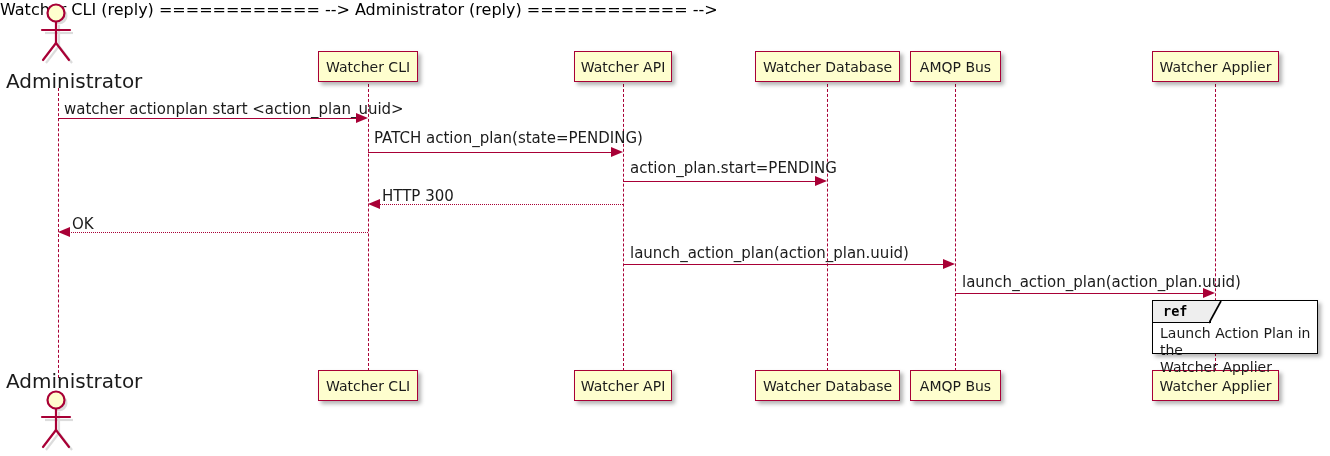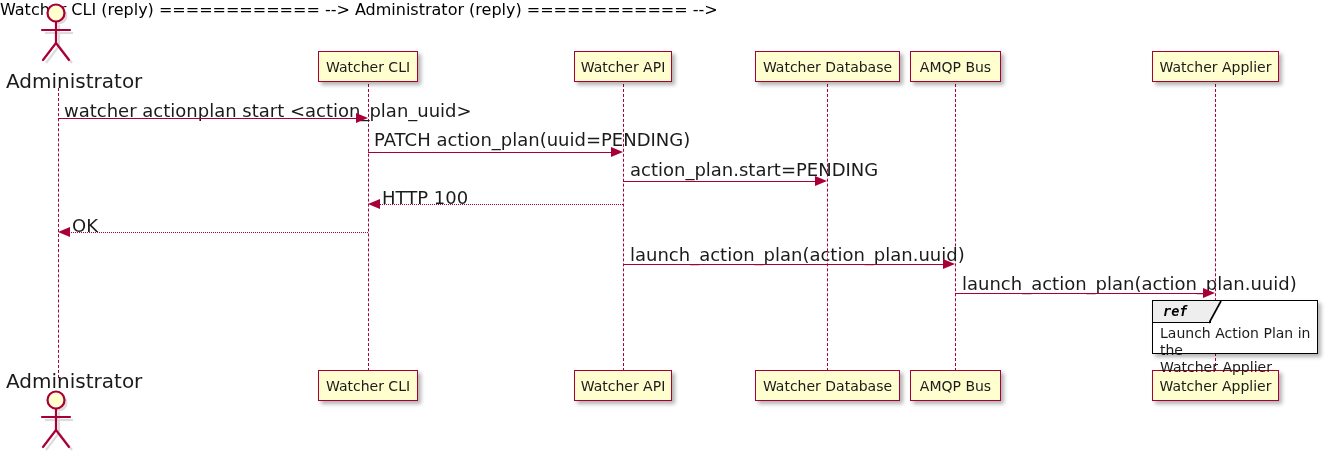--- a/index.html
+++ b/index.html
@@ -61,21 +61,21 @@
     position: absolute;
     height: 0;
     border-top: 1.6px solid #A80036;
     z-index: 3;
   }
   .msg-line.dotted {
     border-top: 1.6px dotted #A80036;
   }
   .msg-label {
     position: absolute;
-    font-size: 18px;
+    font-size: 15px;
     color: #1b1b1b;
     line-height: 1;
     white-space: nowrap;
     z-index: 3;
     text-align: right;
   }
   .arrowhead {
     position: absolute;
     width: 0;
     height: 0;
@@ -172,52 +172,52 @@
   <div class="pbox" style="left:910px; top:51px; width:91px; height:31px;">AMQP Bus</div>
 
   <div class="pbox" style="left:1152px; top:51px; width:127px; height:31px;">Watcher Applier</div>
 
   
   <div class="msg-label" style="left:64px; top:102px;">watcher actionplan start &lt;action_plan_uuid&gt;</div>
   <div class="msg-line" style="left:58px; top:118px; width:300px;"></div>
   <div class="arrowhead right" style="left:356px; top:112.5px;"></div>
 
   
-  <div class="msg-label" style="left:374px; top:131px;">PATCH action_plan(uuid=PENDING)</div>
+  <div class="msg-label" style="left:374px; top:131px;">PATCH action_plan(state=PENDING)</div>
   <div class="msg-line" style="left:368px; top:152px; width:245px;"></div>
   <div class="arrowhead right" style="left:611px; top:146.5px;"></div>
 
   
   <div class="msg-label" style="left:630px; top:161px;">action_plan.start=PENDING</div>
   <div class="msg-line" style="left:623px; top:181px; width:194px;"></div>
   <div class="arrowhead right" style="left:815px; top:175.5px;"></div>
 
    Watcher CLI (reply) ============ --&gt;
-  <div class="msg-label" style="left:382px; top:189px;">HTTP 100</div>
+  <div class="msg-label" style="left:382px; top:189px;">HTTP 300</div>
   <div class="msg-line dotted" style="left:378px; top:204px; width:245px;"></div>
   <div class="arrowhead left" style="left:368px; top:198.5px;"></div>
 
    Administrator (reply) ============ --&gt;
   <div class="msg-label" style="left:72px; top:217px;">OK</div>
   <div class="msg-line dotted" style="left:68px; top:232px; width:300px;"></div>
   <div class="arrowhead left" style="left:58px; top:226.5px;"></div>
 
   
   <div class="msg-label" style="left:630px; top:246px;">launch_action_plan(action_plan.uuid)</div>
   <div class="msg-line" style="left:623px; top:264px; width:322px;"></div>
   <div class="arrowhead right" style="left:943px; top:258.5px;"></div>
 
   
   <div class="msg-label" style="left:962px; top:275px;">launch_action_plan(action_plan.uuid)</div>
   <div class="msg-line" style="left:955px; top:293px; width:250px;"></div>
   <div class="arrowhead right" style="left:1203px; top:287.5px;"></div>
 
   
   <div class="ref-box" style="left:1152px; top:300px; width:166px; height:54px;">
-    <div class="ref-tab" style="width:58px;font-style:italic;">
+    <div class="ref-tab" style="width:58px;">
       <span class="ref-tab-label">ref</span>
     </div>
     <svg style="position:absolute; left:56px; top:0; z-index:2;" width="14" height="24" viewBox="0 0 14 24">
       <path d="M0,0 L12,0 L0,22 Z" fill="#EEEEEE" stroke="none"></path>
       <path d="M12,0 L0,22" stroke="#000000" stroke-width="1.7" fill="none"></path>
       <path d="M0,22 L-2,22" stroke="#000000" stroke-width="1.7" fill="none"></path>
     </svg>
     <div class="ref-body">
       <div>Launch Action Plan in the</div>
       <div>Watcher Applier</div>

